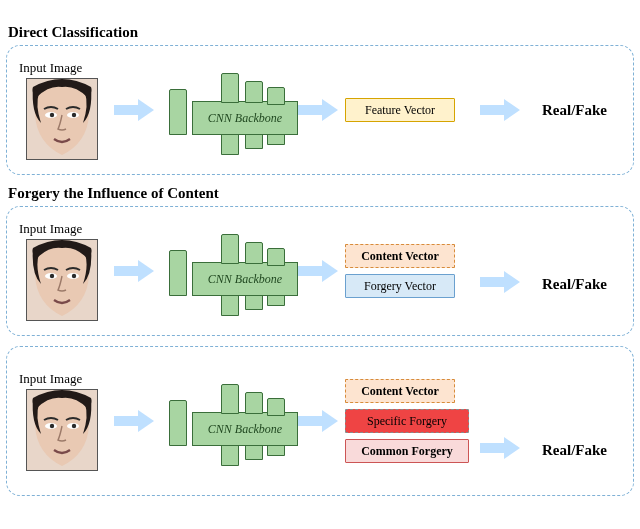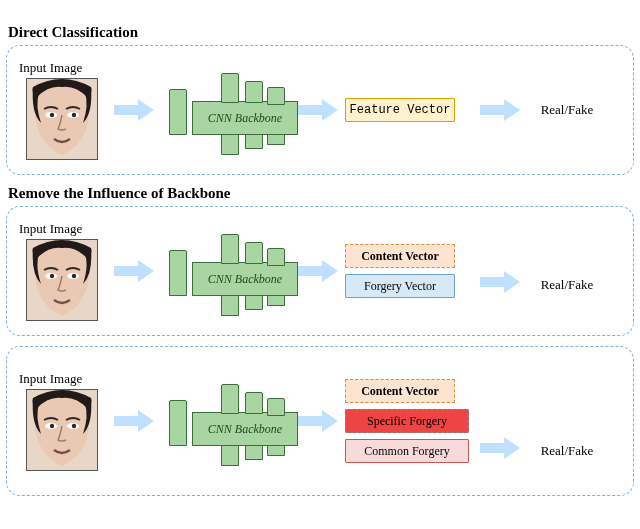--- a/index.html
+++ b/index.html
@@ -90,42 +90,42 @@
                font-size: 12px; color:#204820;font-style:italic;}
   .cnn .bar2b { left: 60px; top: 68px; width: 18px; height: 24px; z-index:1;}
   .cnn .bar3b { left: 84px; top: 68px; width: 18px; height: 18px; z-index:1;}
   .cnn .bar4b { left: 106px;top: 68px; width: 18px; height: 14px; z-index:1;}
 
   .vec-stack {
     display: flex;
     flex-direction: column;
     gap: 6px;
     width: 128px;
-    font-family: Liberation Mono, monospace;
   }
   .vec {
     height: 24px;
     border-radius: 1px;
     box-sizing: border-box;
     display: flex;
     align-items: center;
     justify-content: center;
     font-size: 12px;
     white-space: nowrap;
   }
   .vec.fv   { background:#fff2cc; border:1.5px solid #d6a400; width:110px;}
   .vec.cont { background:#fde4d0; border:1.5px dashed #d78b3a; width:110px;font-weight:bold;}
   .vec.forg { background:#d7e9f7; border:1.5px solid #6aa0cf; width:110px;}
   .vec.spec { background:#ef4444; border:1.5px dashed #8a8a8a; width:124px;}
-  .vec.comm { background:#f9dada; border:1.5px solid #c55; width:124px;}
+  .vec.comm { background:#f9dada; border:1.5px solid #c55; width:124px;font-weight:bold;}
 
   .out-block {
     width: 80px;
-    text-align: center;
-    font-size: 13px;
+    text-align: right;
+    font-size: 15px;
+    font-weight: bold;
   }
   .out-block .out-label { white-space: nowrap; }
 </style>
 </head>
 <body>
 
 <div class="fig">
 
   <div class="panel-title">Direct Classification</div>
   <div class="panel" style="height:130px">
@@ -186,21 +186,21 @@
           <polygon points="4,10 28,10 28,4 44,15 28,26 28,20 4,20" fill="#bfe0ff"></polygon>
         </svg>
       </div>
 
       <div class="out-block">
         <span class="out-label">Real/Fake</span>
       </div>
     </div>
   </div>
 
-  <div class="panel-title">Remove the Influence of Backbone</div>
+  <div class="panel-title">Forgery the Influence of Content</div>
   <div class="panel" style="height:130px">
     <div class="row">
 
       <div class="input-block">
         <div class="input-label">Input Image</div>
         <div class="face">
           <svg viewBox="0 0 70 80" width="70" height="80">
             <rect x="0" y="0" width="70" height="80" fill="#e8d6c9"></rect>
             <path d="M10 12 Q35 -4 60 12 L62 36 Q60 64 35 76 Q10 64 8 36 Z" fill="#e9c9b3"></path>
             <path d="M6 8 Q35 -8 64 8 Q66 14 60 18 Q48 6 35 8 Q22 6 10 18 Q4 14 6 8 Z" fill="#221a18"></path>

